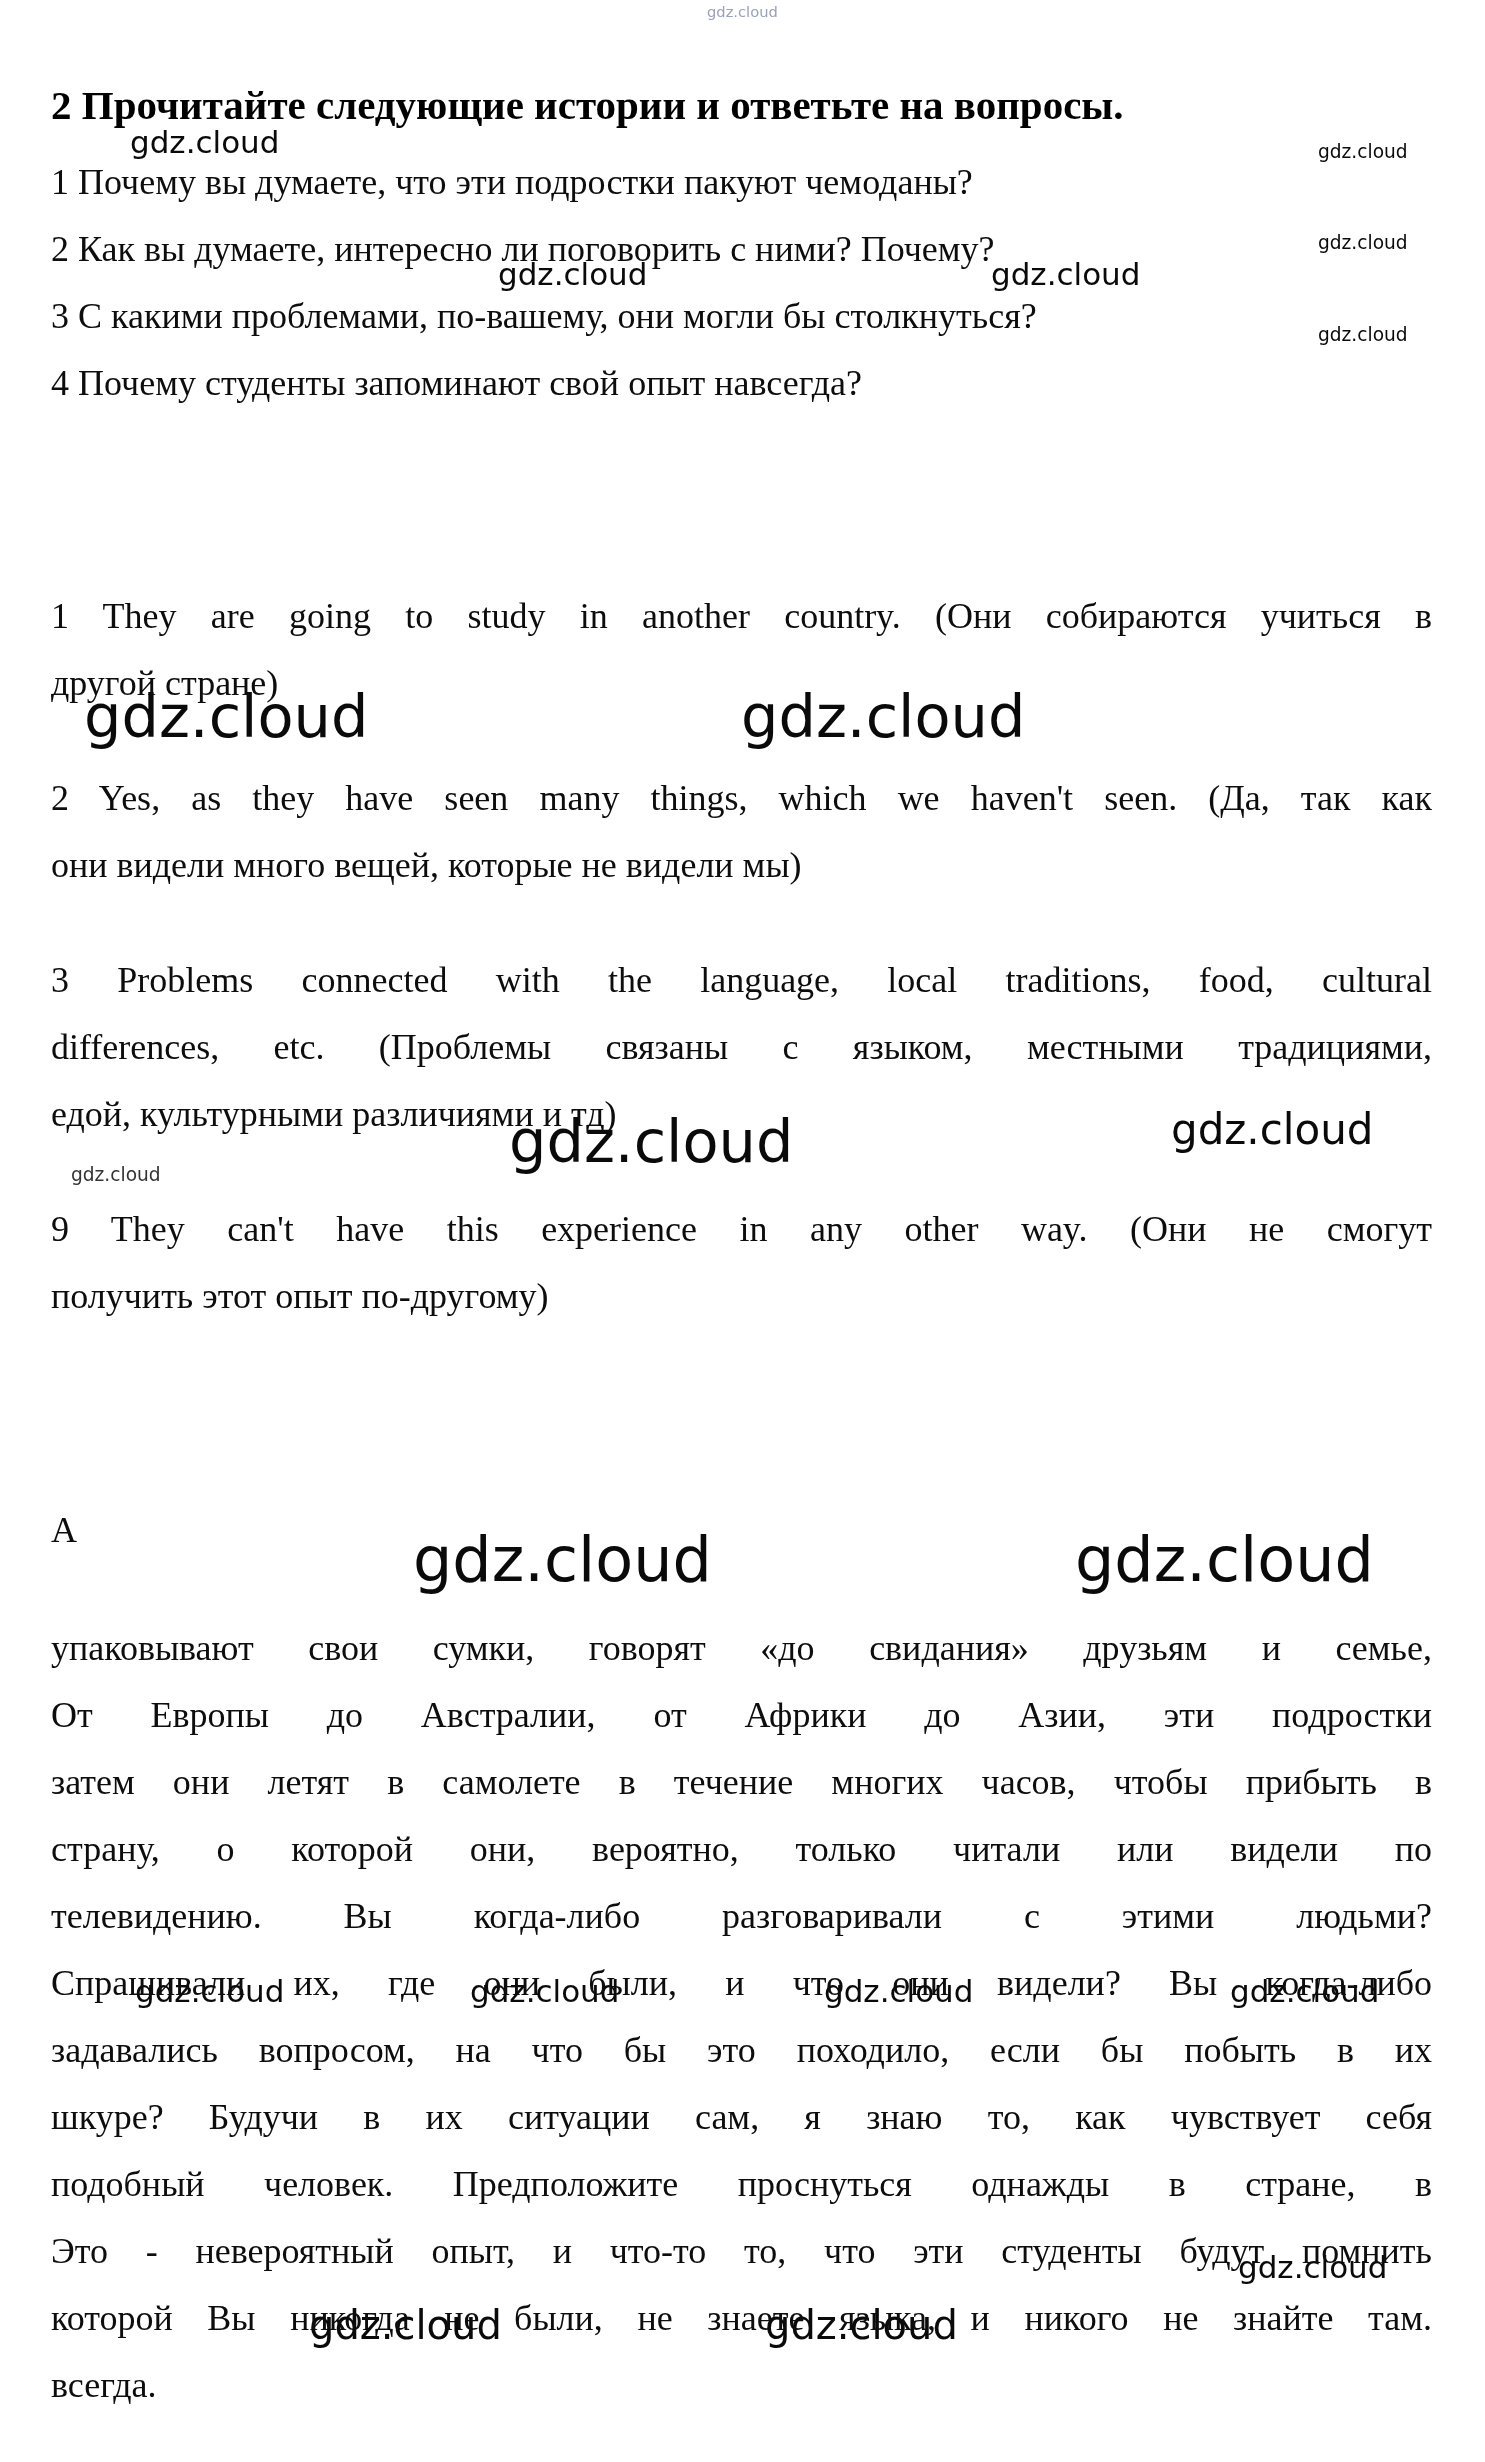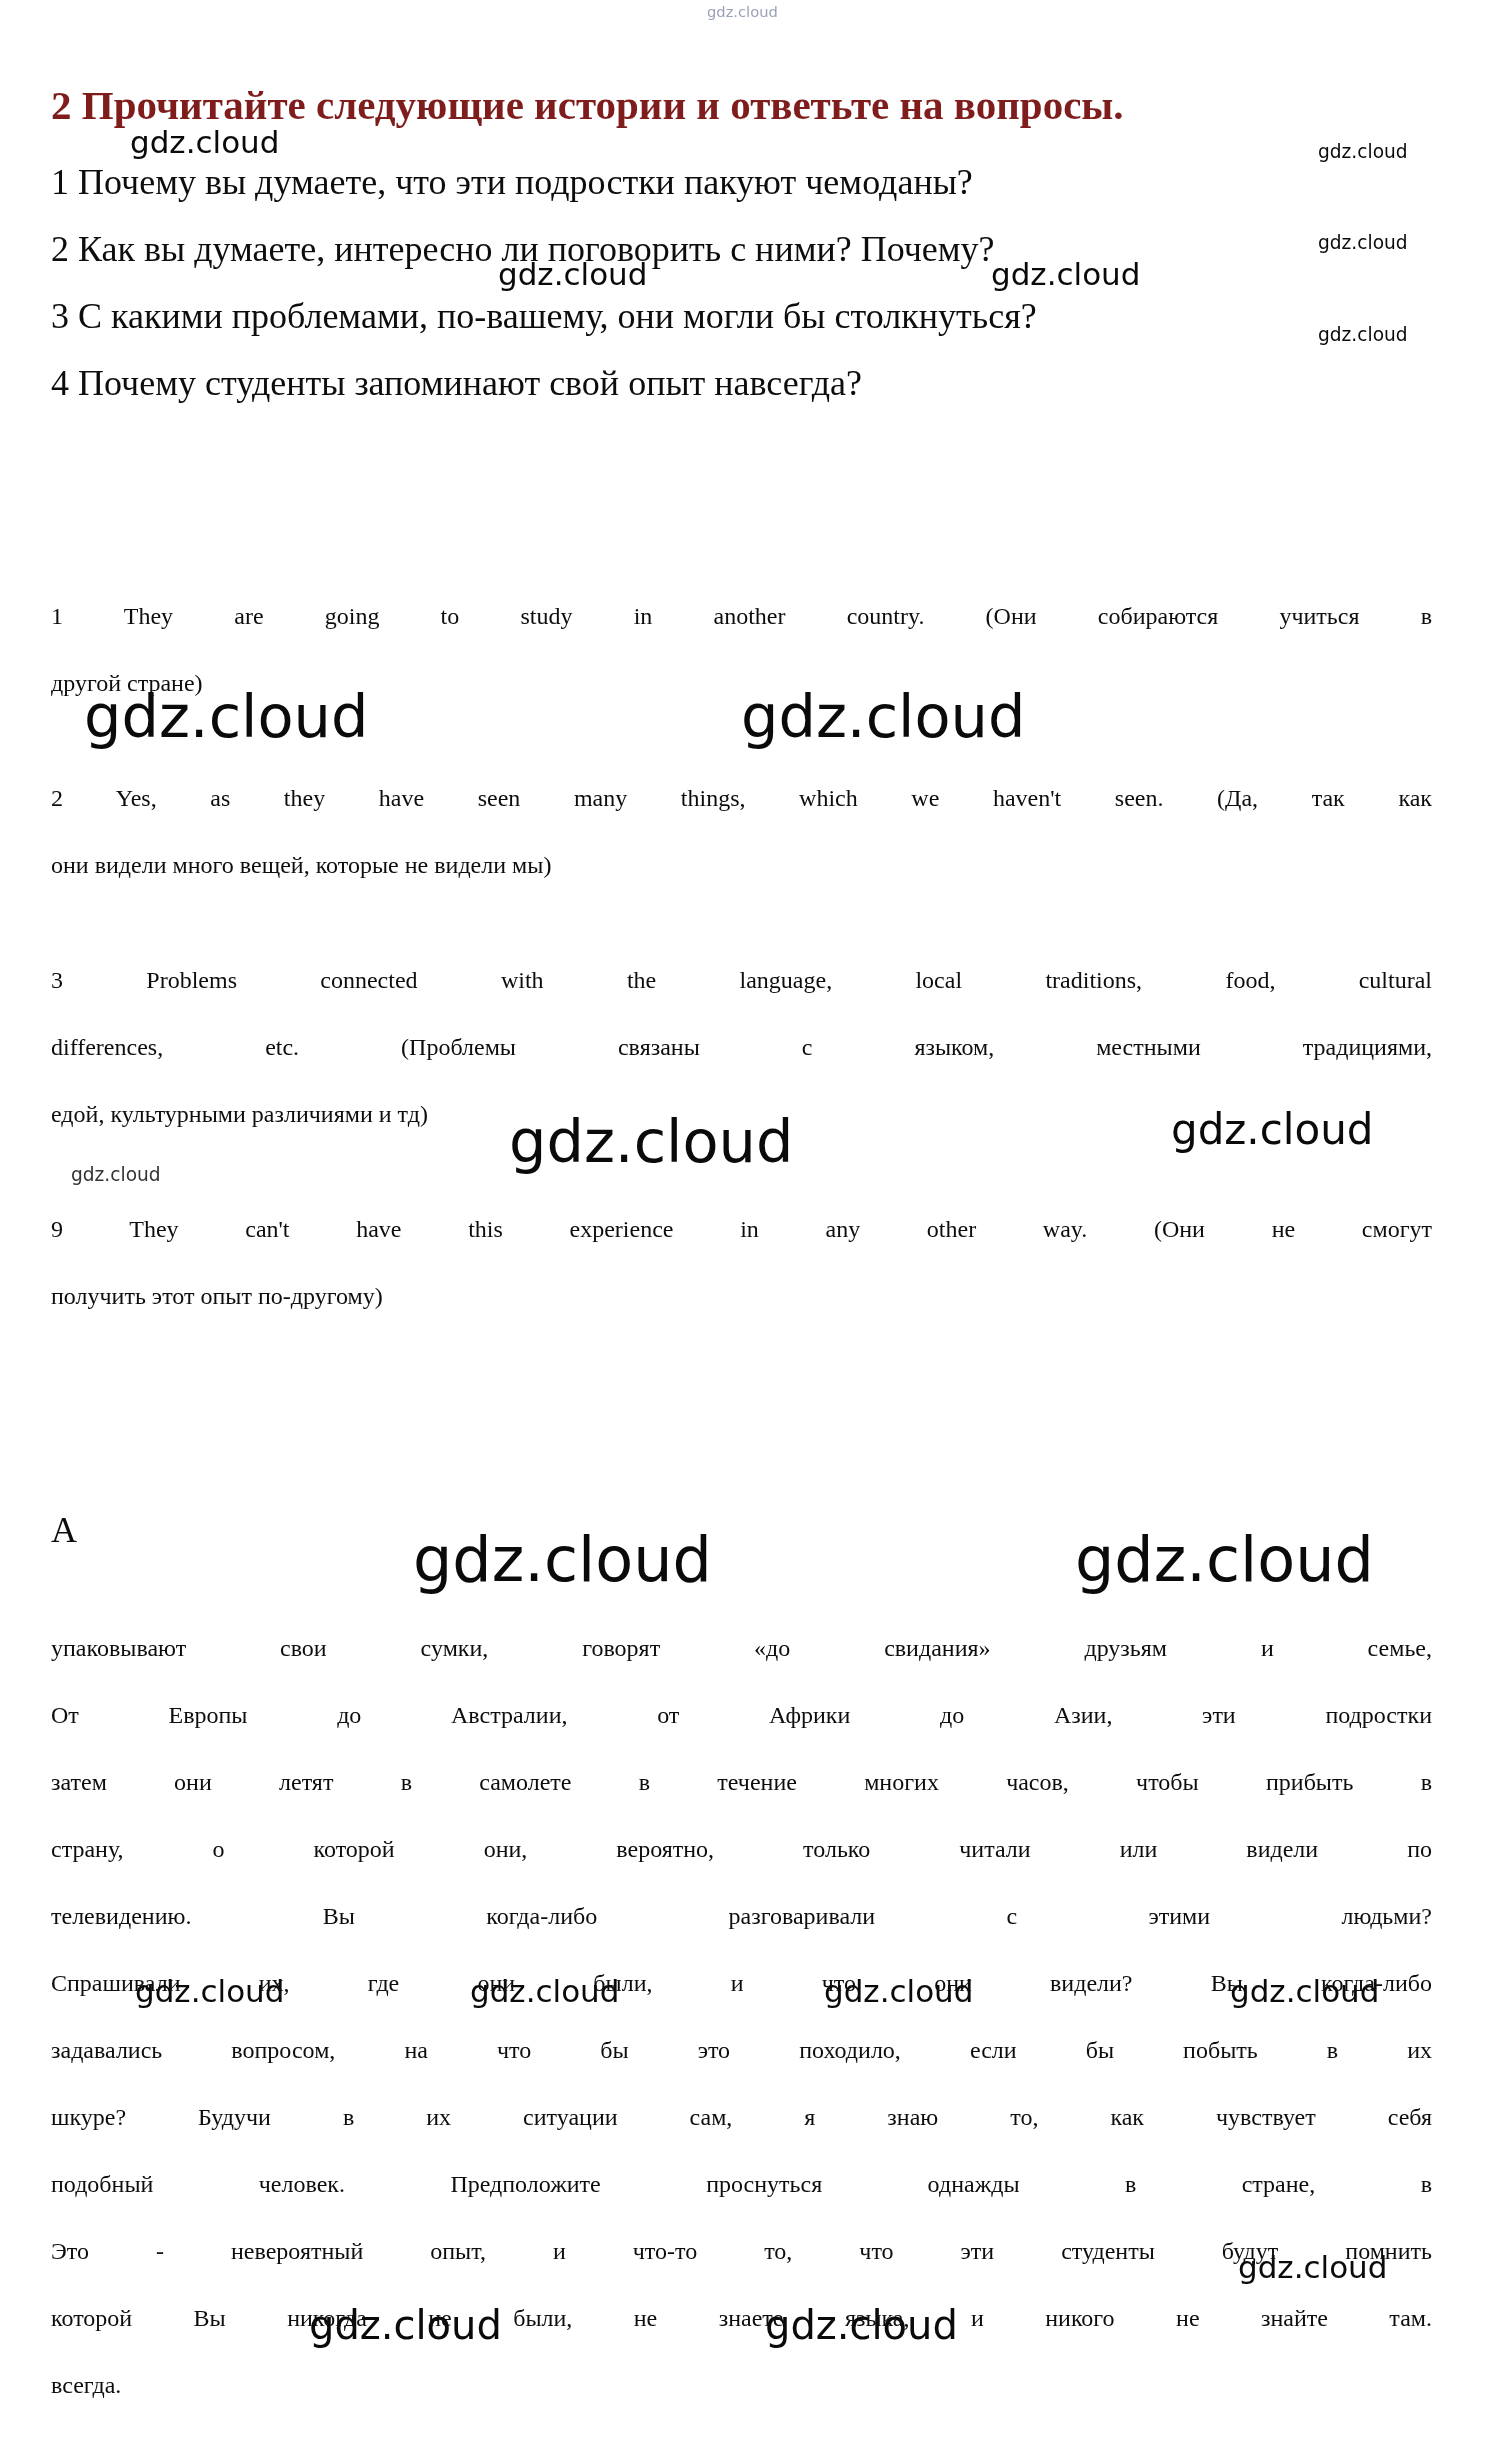--- a/index.html
+++ b/index.html
@@ -18,21 +18,21 @@
   }
 
   
   .title {
     position: absolute;
     left: 51px;
     top: 81px;
     font-size: 41px;
     font-weight: 700;
     line-height: 48px;
-    color: #7f1d1d;
+    color: #000000;
     margin: 0;
     white-space: nowrap;
   }
   .questions {
     position: absolute;
     left: 51px;
     right: 53px;
     top: 149px;
   }
   .question {
@@ -43,21 +43,21 @@
   .answers {
     position: absolute;
     left: 51px;
     right: 53px;
     top: 583px;
   }
   .answer {
     margin-bottom: 48px;
   }
   .line {
-    font-size: 24px;
+    font-size: 36px;
     line-height: 67px;
     text-align: justify;
     text-align-last: justify;
   }
   .line.last {
     text-align-last: left;
   }
   .section-label {
     position: absolute;
     left: 51px;

